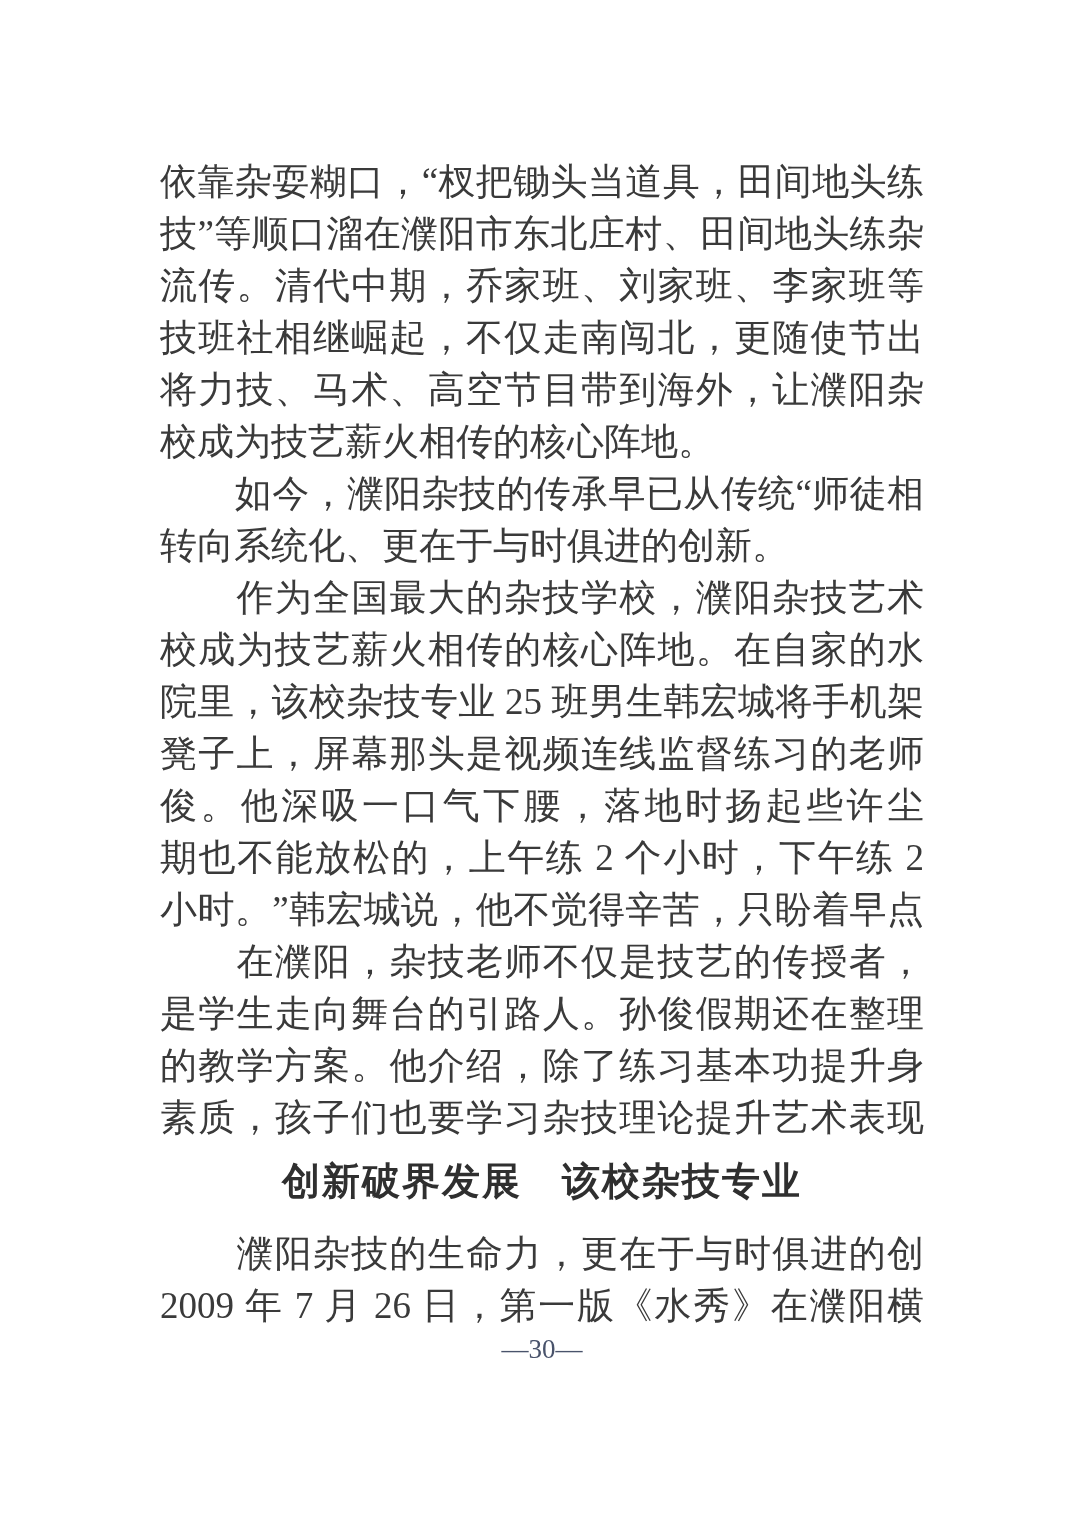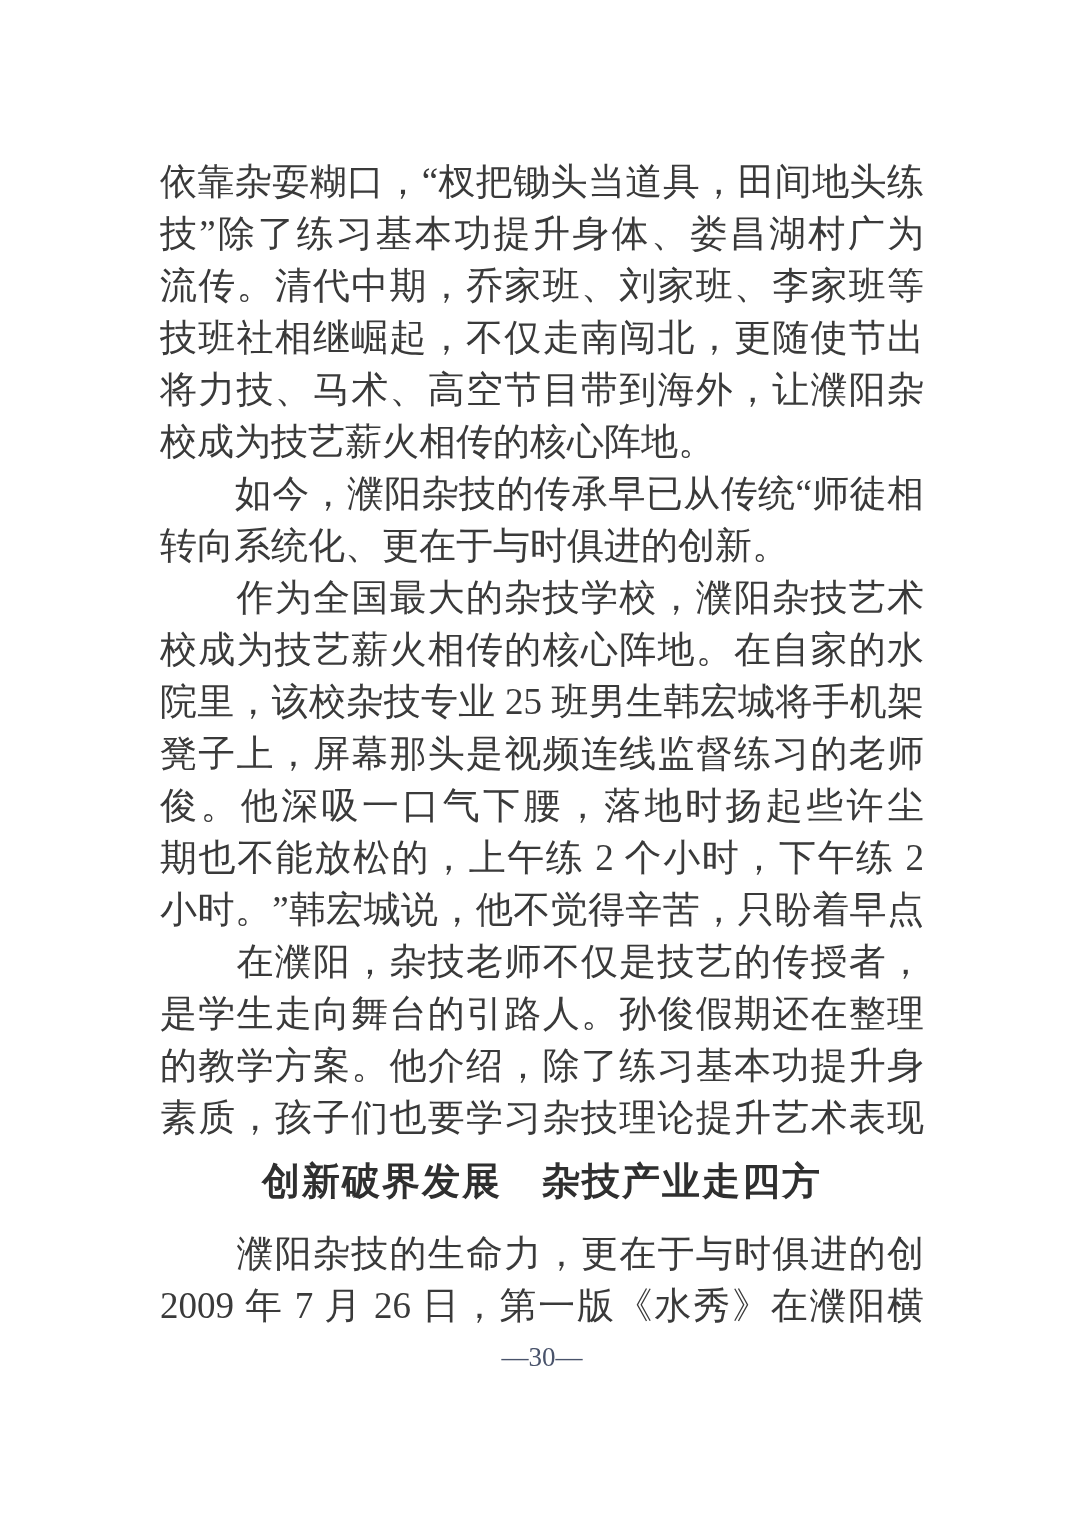--- a/index.html
+++ b/index.html
@@ -35,55 +35,55 @@
     margin: 10px 0 20px 0;
     font-family: "Liberation Sans", "DejaVu Sans", sans-serif;
     font-weight: bold;
     font-size: 38px;
     line-height: 54px;
     color: #2f2f2f;
     text-align: center;
     letter-spacing: 2px;
   }
   .page-footer {
-    margin-top: 8px;
+    margin-top: 0;
     text-align: center;
     font-size: 27px;
     line-height: 34px;
     color: #49536b;
     font-family: "Liberation Serif", "DejaVu Serif", serif;
   }
 </style>
 </head>
 <body>
 
 <div class="page">
   <div class="content">
 
     <div class="line">依靠杂耍糊口，“杈把锄头当道具，田间地头练杂</div>
-    <div class="line">技”除了练习基本功提升身体、娄昌湖村广为</div>
+    <div class="line">技”等顺口溜在濮阳市东北庄村、田间地头练杂</div>
     <div class="line">流传。清代中期，乔家班、刘家班、李家班等杂</div>
     <div class="line">技班社相继崛起，不仅走南闯北，更随使节出洋，</div>
     <div class="line">将力技、马术、高空节目带到海外，让濮阳杂技</div>
     <div class="line end">校成为技艺薪火相传的核心阵地。</div>
     <div class="line">　　如今，濮阳杂技的传承早已从传统“师徒相传”</div>
     <div class="line end">转向系统化、更在于与时俱进的创新。</div>
     <div class="line">　　作为全国最大的杂技学校，濮阳杂技艺术学</div>
     <div class="line">校成为技艺薪火相传的核心阵地。在自家的水泥</div>
     <div class="line">院里，该校杂技专业 25 班男生韩宏城将手机架在</div>
     <div class="line">凳子上，屏幕那头是视频连线监督练习的老师孙</div>
     <div class="line">俊。他深吸一口气下腰，落地时扬起些许尘土。“假</div>
     <div class="line">期也不能放松的，上午练 2 个小时，下午练 2 个</div>
     <div class="line">小时。”韩宏城说，他不觉得辛苦，只盼着早点站</div>
     <div class="line">　　在濮阳，杂技老师不仅是技艺的传授者，更</div>
     <div class="line">是学生走向舞台的引路人。孙俊假期还在整理新</div>
     <div class="line">的教学方案。他介绍，除了练习基本功提升身体</div>
     <div class="line end">素质，孩子们也要学习杂技理论提升艺术表现力。</div>
 
-    <div class="heading">创新破界发展　杂技产业走四方</div>
+    <div class="heading">创新破界发展　该校杂技专业</div>
 
     <div class="line">　　濮阳杂技的生命力，更在于与时俱进的创新。</div>
     <div class="line">2009 年 7 月 26 日，第一版《水秀》在濮阳横空出世，</div>
 
     <div class="page-footer">—30—</div>
 
   </div>
 </div>
 
 </body></html>

